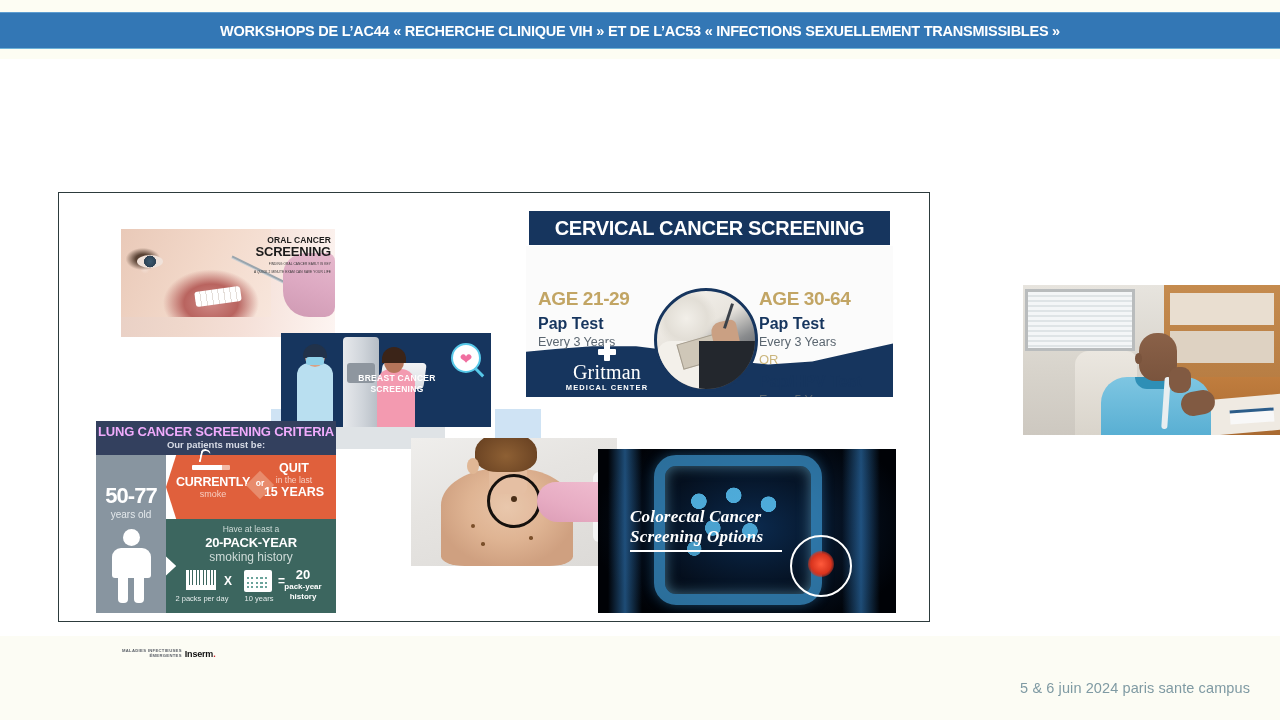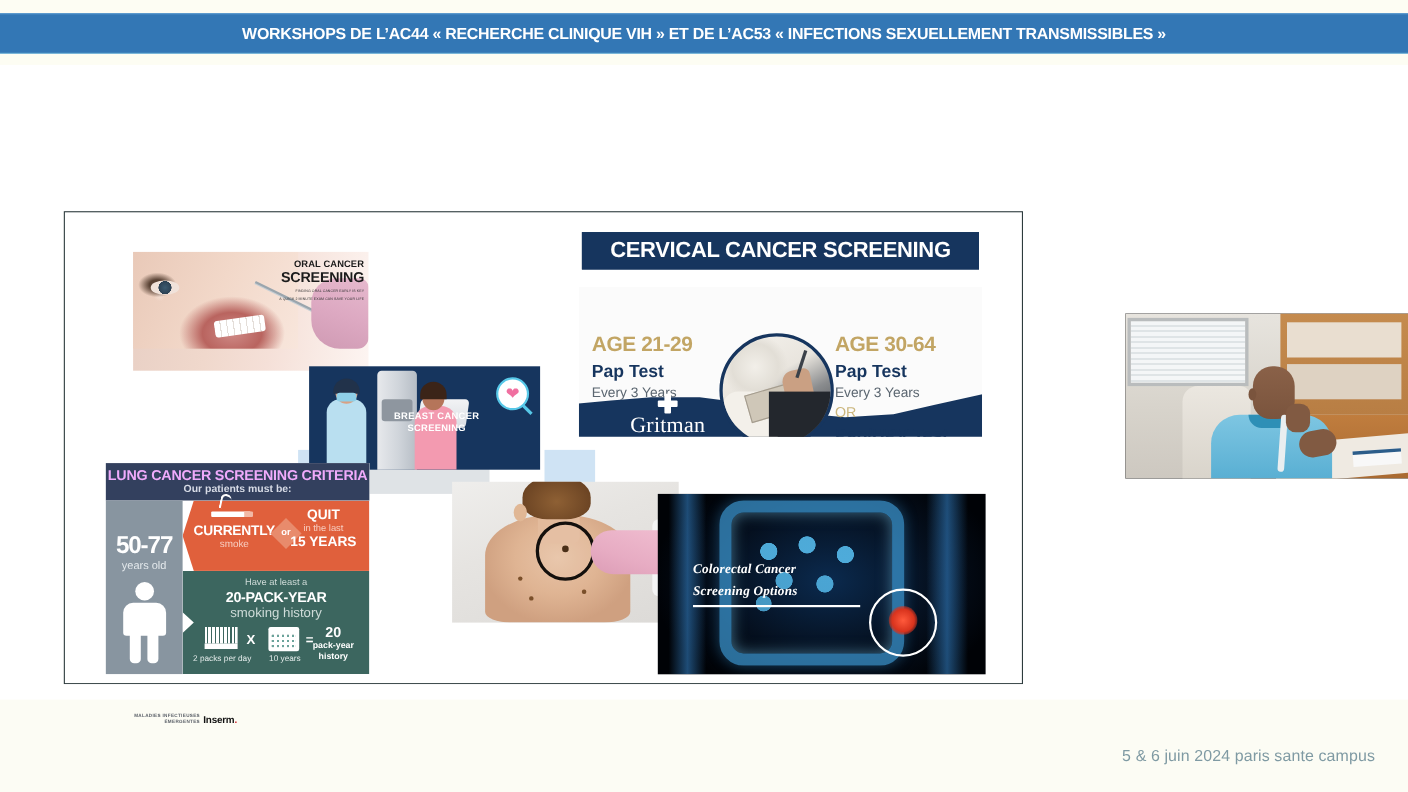--- a/index.html
+++ b/index.html
@@ -171,21 +171,21 @@
   
   .cervical { left: 467px; top: 18px; width: 367px; height: 186px; background: #ffffff; }
   .cc-header {
     position: absolute; left: 3px; top: 0; width: 361px; height: 34px;
     background: #16355e; border: 2px solid #16355e;
     display: flex; align-items: center; justify-content: center;
   }
   .cc-header span {
     color: #ffffff; font-size: 20px; font-weight: 800; letter-spacing: -0.3px;
   }
-  .cc-body { position: absolute; left: 0; top: 50px; width: 367px; height: 152px; background: #fbfbfb; }
+  .cc-body { position: absolute; left: 0; top: 35px; width: 367px; height: 152px; background: #fbfbfb; }
   .cc-wave {
     position: absolute; left: 0; bottom: 0; width: 367px; height: 70px;
     background: #16355e;
     clip-path: polygon(0% 34%, 8% 30%, 18% 26%, 30% 26%, 42% 34%, 54% 46%, 66% 52%, 78% 48%, 88% 36%, 100% 22%, 100% 100%, 0% 100%);
   }
   .cc-left { position: absolute; left: 12px; top: 42px; width: 130px; }
   .cc-right { position: absolute; right: 8px; top: 42px; width: 126px; }
   .cc-age { font-size: 19px; font-weight: 800; color: #c2a564; letter-spacing: -0.4px; line-height: 22px; }
   .cc-test { font-size: 16px; font-weight: 800; color: #16355e; line-height: 20px; margin-top: 4px; }
   .cc-freq { font-size: 12.5px; color: #5b6670; line-height: 16px; }
@@ -385,21 +385,21 @@
     background: radial-gradient(circle, #ff5a3c 0%, #d8331d 55%, rgba(180,40,20,0) 85%);
     filter: blur(0.6px);
   }
   .co-circle {
     position: absolute; right: 44px; bottom: 16px; width: 62px; height: 62px;
     border: 2.5px solid #ffffff; border-radius: 50%;
   }
   .co-txt { position: absolute; left: 32px; top: 58px; width: 170px; }
   .co-txt .l {
     color: #ffffff; font-family: "Liberation Serif", serif; font-style: italic;
-    font-size: 12px; font-weight: 700; line-height: 20px; letter-spacing: .2px;
+    font-size: 17px; font-weight: 700; line-height: 20px; letter-spacing: .2px;
   }
   .co-underline { margin-top: 3px; width: 152px; height: 1.5px; background: #ffffff; }
 
   
   .webcam {
     position: absolute; left: 1023px; top: 285px; width: 257px; height: 150px;
     background: #1a1a1a; overflow: hidden;
   }
   .wc-wall {
     position: absolute; left: 0; top: 0; width: 257px; height: 150px;

